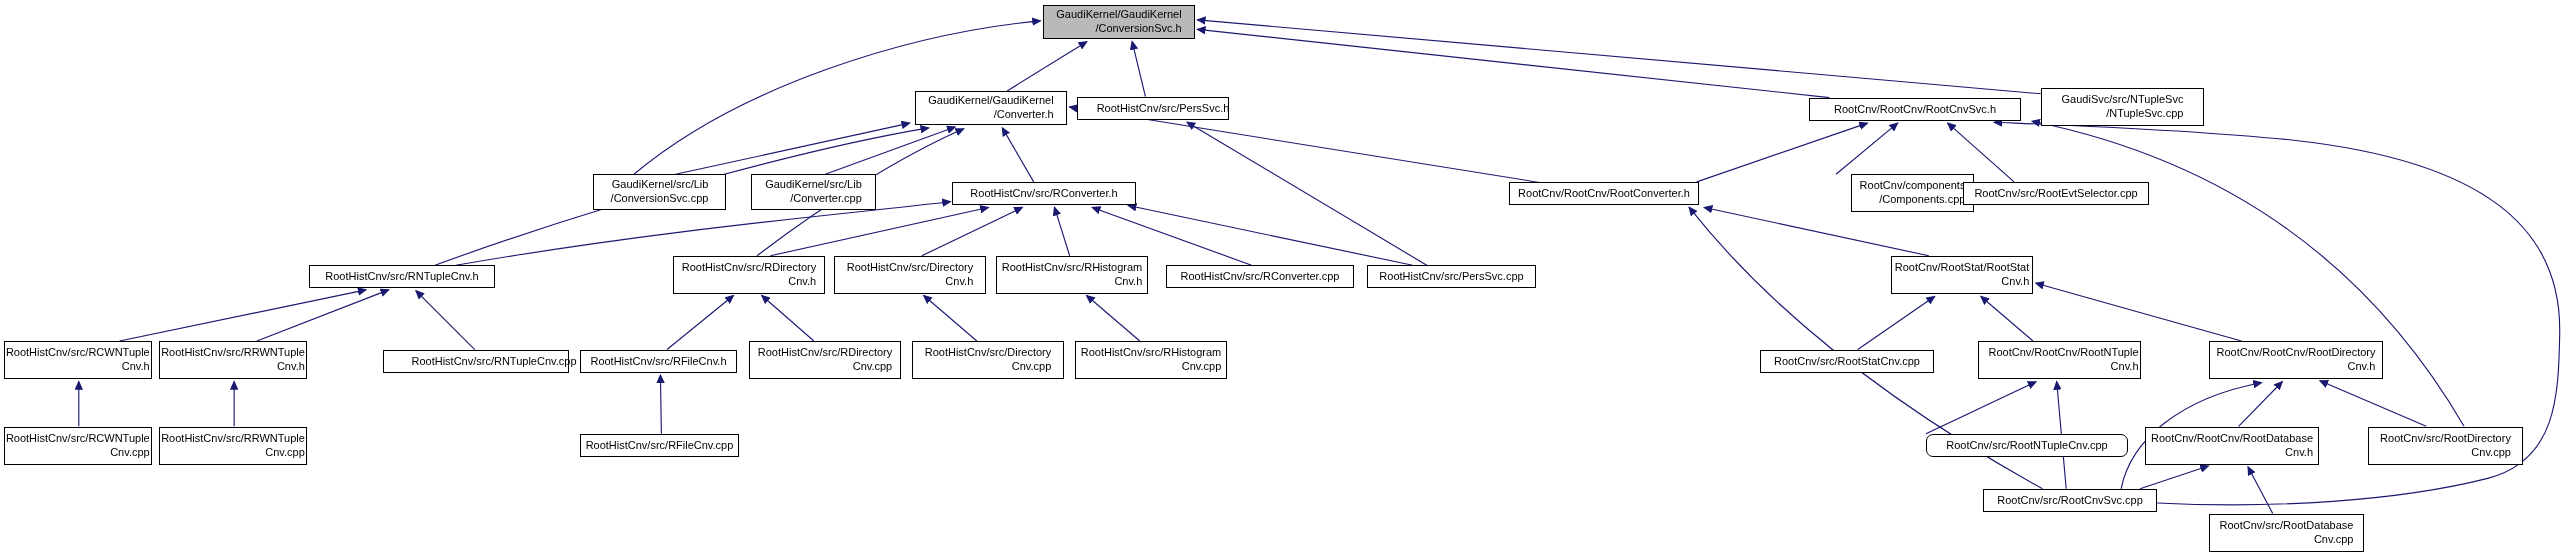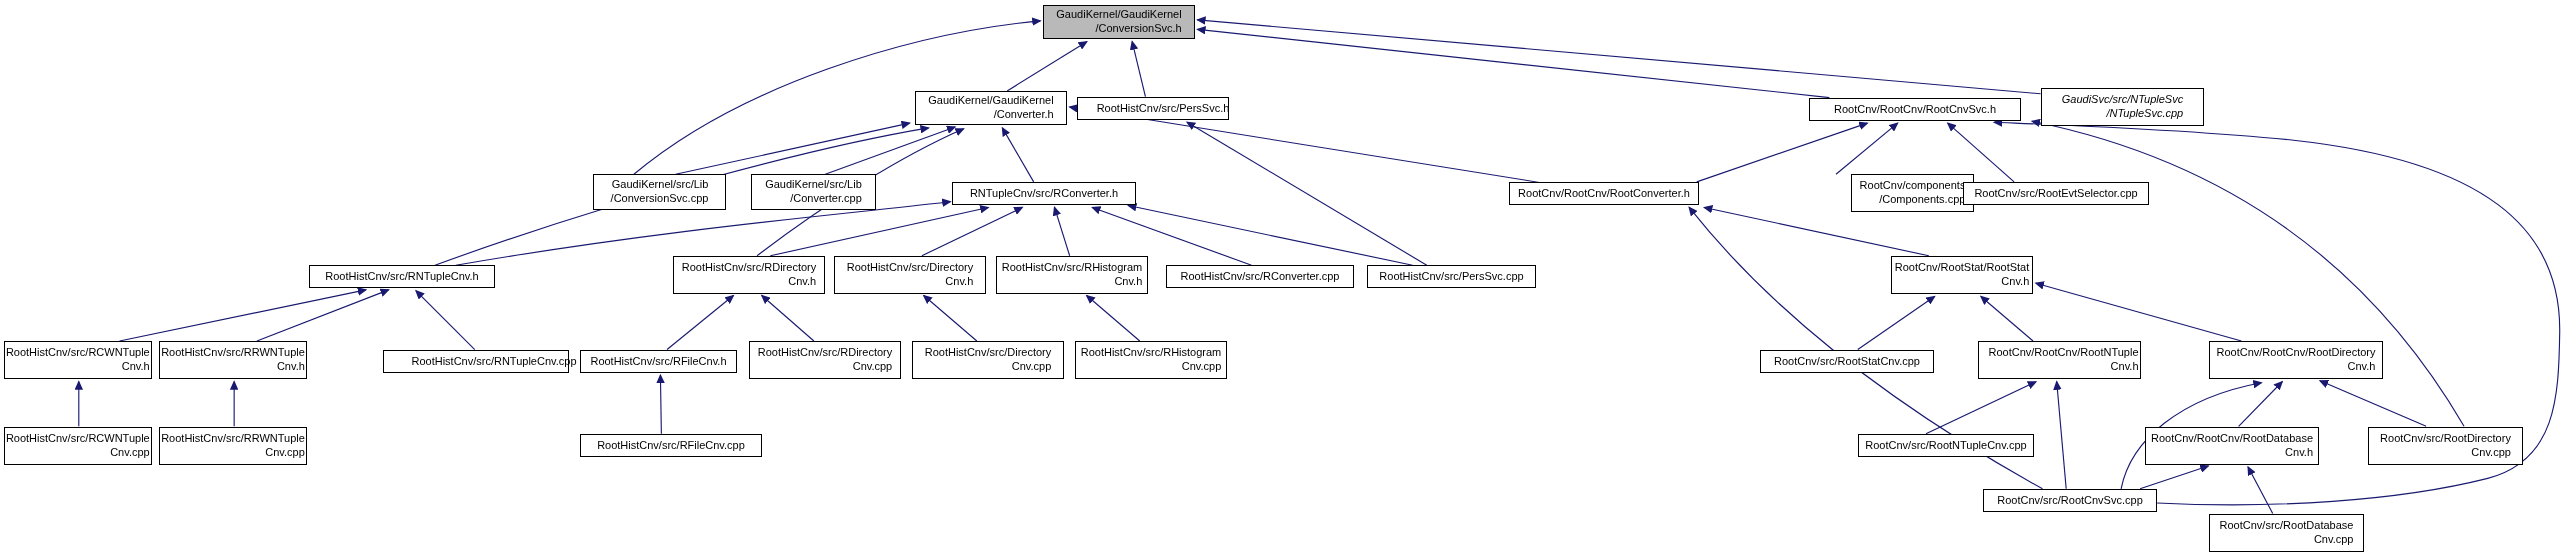--- a/index.html
+++ b/index.html
@@ -89,27 +89,27 @@
         <path d="M2398,542 L2372,493" class="edge" stroke="#191970" marker-end="url(#arrowhead)"></path>
       </g>
   </svg>
   <div id="node-layer">
       <div class="node root" style="left: 1043px; top: 4.7px; width: 152px; height: 34px; border-color: rgb(0, 0, 0); color: rgb(0, 0, 0); background: rgb(185, 185, 185);">GaudiKernel/GaudiKernel
 /ConversionSvc.h</div>
       <div class="node" style="left: 915px; top: 91px; width: 152px; height: 34px; border-color: rgb(0, 0, 0); color: rgb(0, 0, 0);">GaudiKernel/GaudiKernel
 /Converter.h</div>
       <div class="node" style="left: 1077px; top: 97px; width: 152px; height: 23px; border-color: rgb(0, 0, 0); color: rgb(0, 0, 0); padding-left: 20px;">RootHistCnv/src/PersSvc.h</div>
       <div class="node" style="left: 1809px; top: 98px; width: 212px; height: 23px; border-color: rgb(0, 0, 0); color: rgb(0, 0, 0);">RootCnv/RootCnv/RootCnvSvc.h</div>
-      <div class="node bold" style="left: 2041px; top: 88px; width: 163px; height: 38px; border-color: rgb(0, 0, 0); color: rgb(0, 0, 0); font-style: italic;">GaudiSvc/src/NTupleSvc
+      <div class="node bold" style="left: 2041px; top: 88px; width: 163px; height: 38px; border-color: rgb(0, 0, 0); color: rgb(0, 0, 0);">GaudiSvc/src/NTupleSvc
 /NTupleSvc.cpp</div>
       <div class="node" style="left: 593px; top: 174px; width: 133px; height: 36px; border-color: rgb(0, 0, 0); color: rgb(0, 0, 0);">GaudiKernel/src/Lib
 /ConversionSvc.cpp</div>
       <div class="node" style="left: 751px; top: 174px; width: 125px; height: 36px; border-color: rgb(0, 0, 0); color: rgb(0, 0, 0);">GaudiKernel/src/Lib
 /Converter.cpp</div>
-      <div class="node" style="left: 952px; top: 182px; width: 184px; height: 23px; border-color: rgb(0, 0, 0); color: rgb(0, 0, 0);">RNTupleCnv/src/RConverter.h</div>
+      <div class="node" style="left: 952px; top: 182px; width: 184px; height: 23px; border-color: rgb(0, 0, 0); color: rgb(0, 0, 0);">RootHistCnv/src/RConverter.h</div>
       <div class="node" style="left: 1509px; top: 182px; width: 190px; height: 23px; border-color: rgb(0, 0, 0); color: rgb(0, 0, 0);">RootCnv/RootCnv/RootConverter.h</div>
       <div class="node bold" style="left: 1851px; top: 174px; width: 123px; height: 38px; border-color: rgb(0, 0, 0); color: rgb(0, 0, 0);">RootCnv/components
 /Components.cpp</div>
       <div class="node bold" style="left: 1963px; top: 182px; width: 186px; height: 23px; border-color: rgb(0, 0, 0); color: rgb(0, 0, 0);">RootCnv/src/RootEvtSelector.cpp</div>
       <div class="node" style="left: 1891px; top: 256px; width: 142px; height: 38px; border-color: rgb(0, 0, 0); color: rgb(0, 0, 0);">RootCnv/RootStat/RootStat
 Cnv.h</div>
       <div class="node" style="left: 309px; top: 265px; width: 186px; height: 23px; border-color: rgb(0, 0, 0); color: rgb(0, 0, 0);">RootHistCnv/src/RNTupleCnv.h</div>
       <div class="node" style="left: 673px; top: 256px; width: 152px; height: 38px; border-color: rgb(0, 0, 0); color: rgb(0, 0, 0);">RootHistCnv/src/RDirectory
 Cnv.h</div>
       <div class="node" style="left: 834px; top: 256px; width: 152px; height: 38px; border-color: rgb(0, 0, 0); color: rgb(0, 0, 0);">RootHistCnv/src/Directory
@@ -127,27 +127,27 @@
       <div class="node" style="left: 749px; top: 341px; width: 152px; height: 38px; border-color: rgb(0, 0, 0); color: rgb(0, 0, 0);">RootHistCnv/src/RDirectory
 Cnv.cpp</div>
       <div class="node" style="left: 912px; top: 341px; width: 152px; height: 38px; border-color: rgb(0, 0, 0); color: rgb(0, 0, 0);">RootHistCnv/src/Directory
 Cnv.cpp</div>
       <div class="node" style="left: 1075px; top: 341px; width: 152px; height: 38px; border-color: rgb(0, 0, 0); color: rgb(0, 0, 0);">RootHistCnv/src/RHistogram
 Cnv.cpp</div>
       <div class="node bold" style="left: 3.8px; top: 427px; width: 148px; height: 38px; border-color: rgb(0, 0, 0); color: rgb(0, 0, 0);">RootHistCnv/src/RCWNTuple
 Cnv.cpp</div>
       <div class="node bold" style="left: 159px; top: 427px; width: 148px; height: 38px; border-color: rgb(0, 0, 0); color: rgb(0, 0, 0);">RootHistCnv/src/RRWNTuple
 Cnv.cpp</div>
-      <div class="node bold" style="left: 580px; top: 434px; width: 182px; height: 23px; border-color: rgb(0, 0, 0); color: rgb(0, 0, 0);">RootHistCnv/src/RFileCnv.cpp</div>
+      <div class="node bold" style="left: 580px; top: 434px; width: 159px; height: 23px; border-color: rgb(0, 0, 0); color: rgb(0, 0, 0);">RootHistCnv/src/RFileCnv.cpp</div>
       <div class="node" style="left: 1760px; top: 350px; width: 174px; height: 23px; border-color: rgb(0, 0, 0); color: rgb(0, 0, 0);">RootCnv/src/RootStatCnv.cpp</div>
       <div class="node bold" style="left: 1978px; top: 341px; width: 163px; height: 38px; border-color: rgb(0, 0, 0); color: rgb(0, 0, 0); padding-left: 8px;">RootCnv/RootCnv/RootNTuple
 Cnv.h</div>
       <div class="node bold" style="left: 2209px; top: 341px; width: 174px; height: 38px; border-color: rgb(0, 0, 0); color: rgb(0, 0, 0);">RootCnv/RootCnv/RootDirectory
 Cnv.h</div>
-      <div class="node" style="left: 1858px; top: 434px; width: 176px; height: 23px; border-color: rgb(0, 0, 0); color: rgb(0, 0, 0);">RootCnv/src/RootNTupleCnv.cpp</div>
+      <div class="node" style="left: 1926px; top: 434px; width: 202px; height: 23px; border-color: rgb(0, 0, 0); color: rgb(0, 0, 0); border-radius: 7px;">RootCnv/src/RootNTupleCnv.cpp</div>
       <div class="node bold" style="left: 2145px; top: 427px; width: 174px; height: 38px; border-color: rgb(0, 0, 0); color: rgb(0, 0, 0);">RootCnv/RootCnv/RootDatabase
 Cnv.h</div>
       <div class="node bold" style="left: 2368px; top: 427px; width: 155px; height: 38px; border-color: rgb(0, 0, 0); color: rgb(0, 0, 0);">RootCnv/src/RootDirectory
 Cnv.cpp</div>
       <div class="node bold" style="left: 1983px; top: 489px; width: 174px; height: 23px; border-color: rgb(0, 0, 0); color: rgb(0, 0, 0);">RootCnv/src/RootCnvSvc.cpp</div>
       <div class="node bold" style="left: 2209px; top: 514px; width: 155px; height: 38px; border-color: rgb(0, 0, 0); color: rgb(0, 0, 0);">RootCnv/src/RootDatabase
 Cnv.cpp</div>
     </div>
 </div>
 

